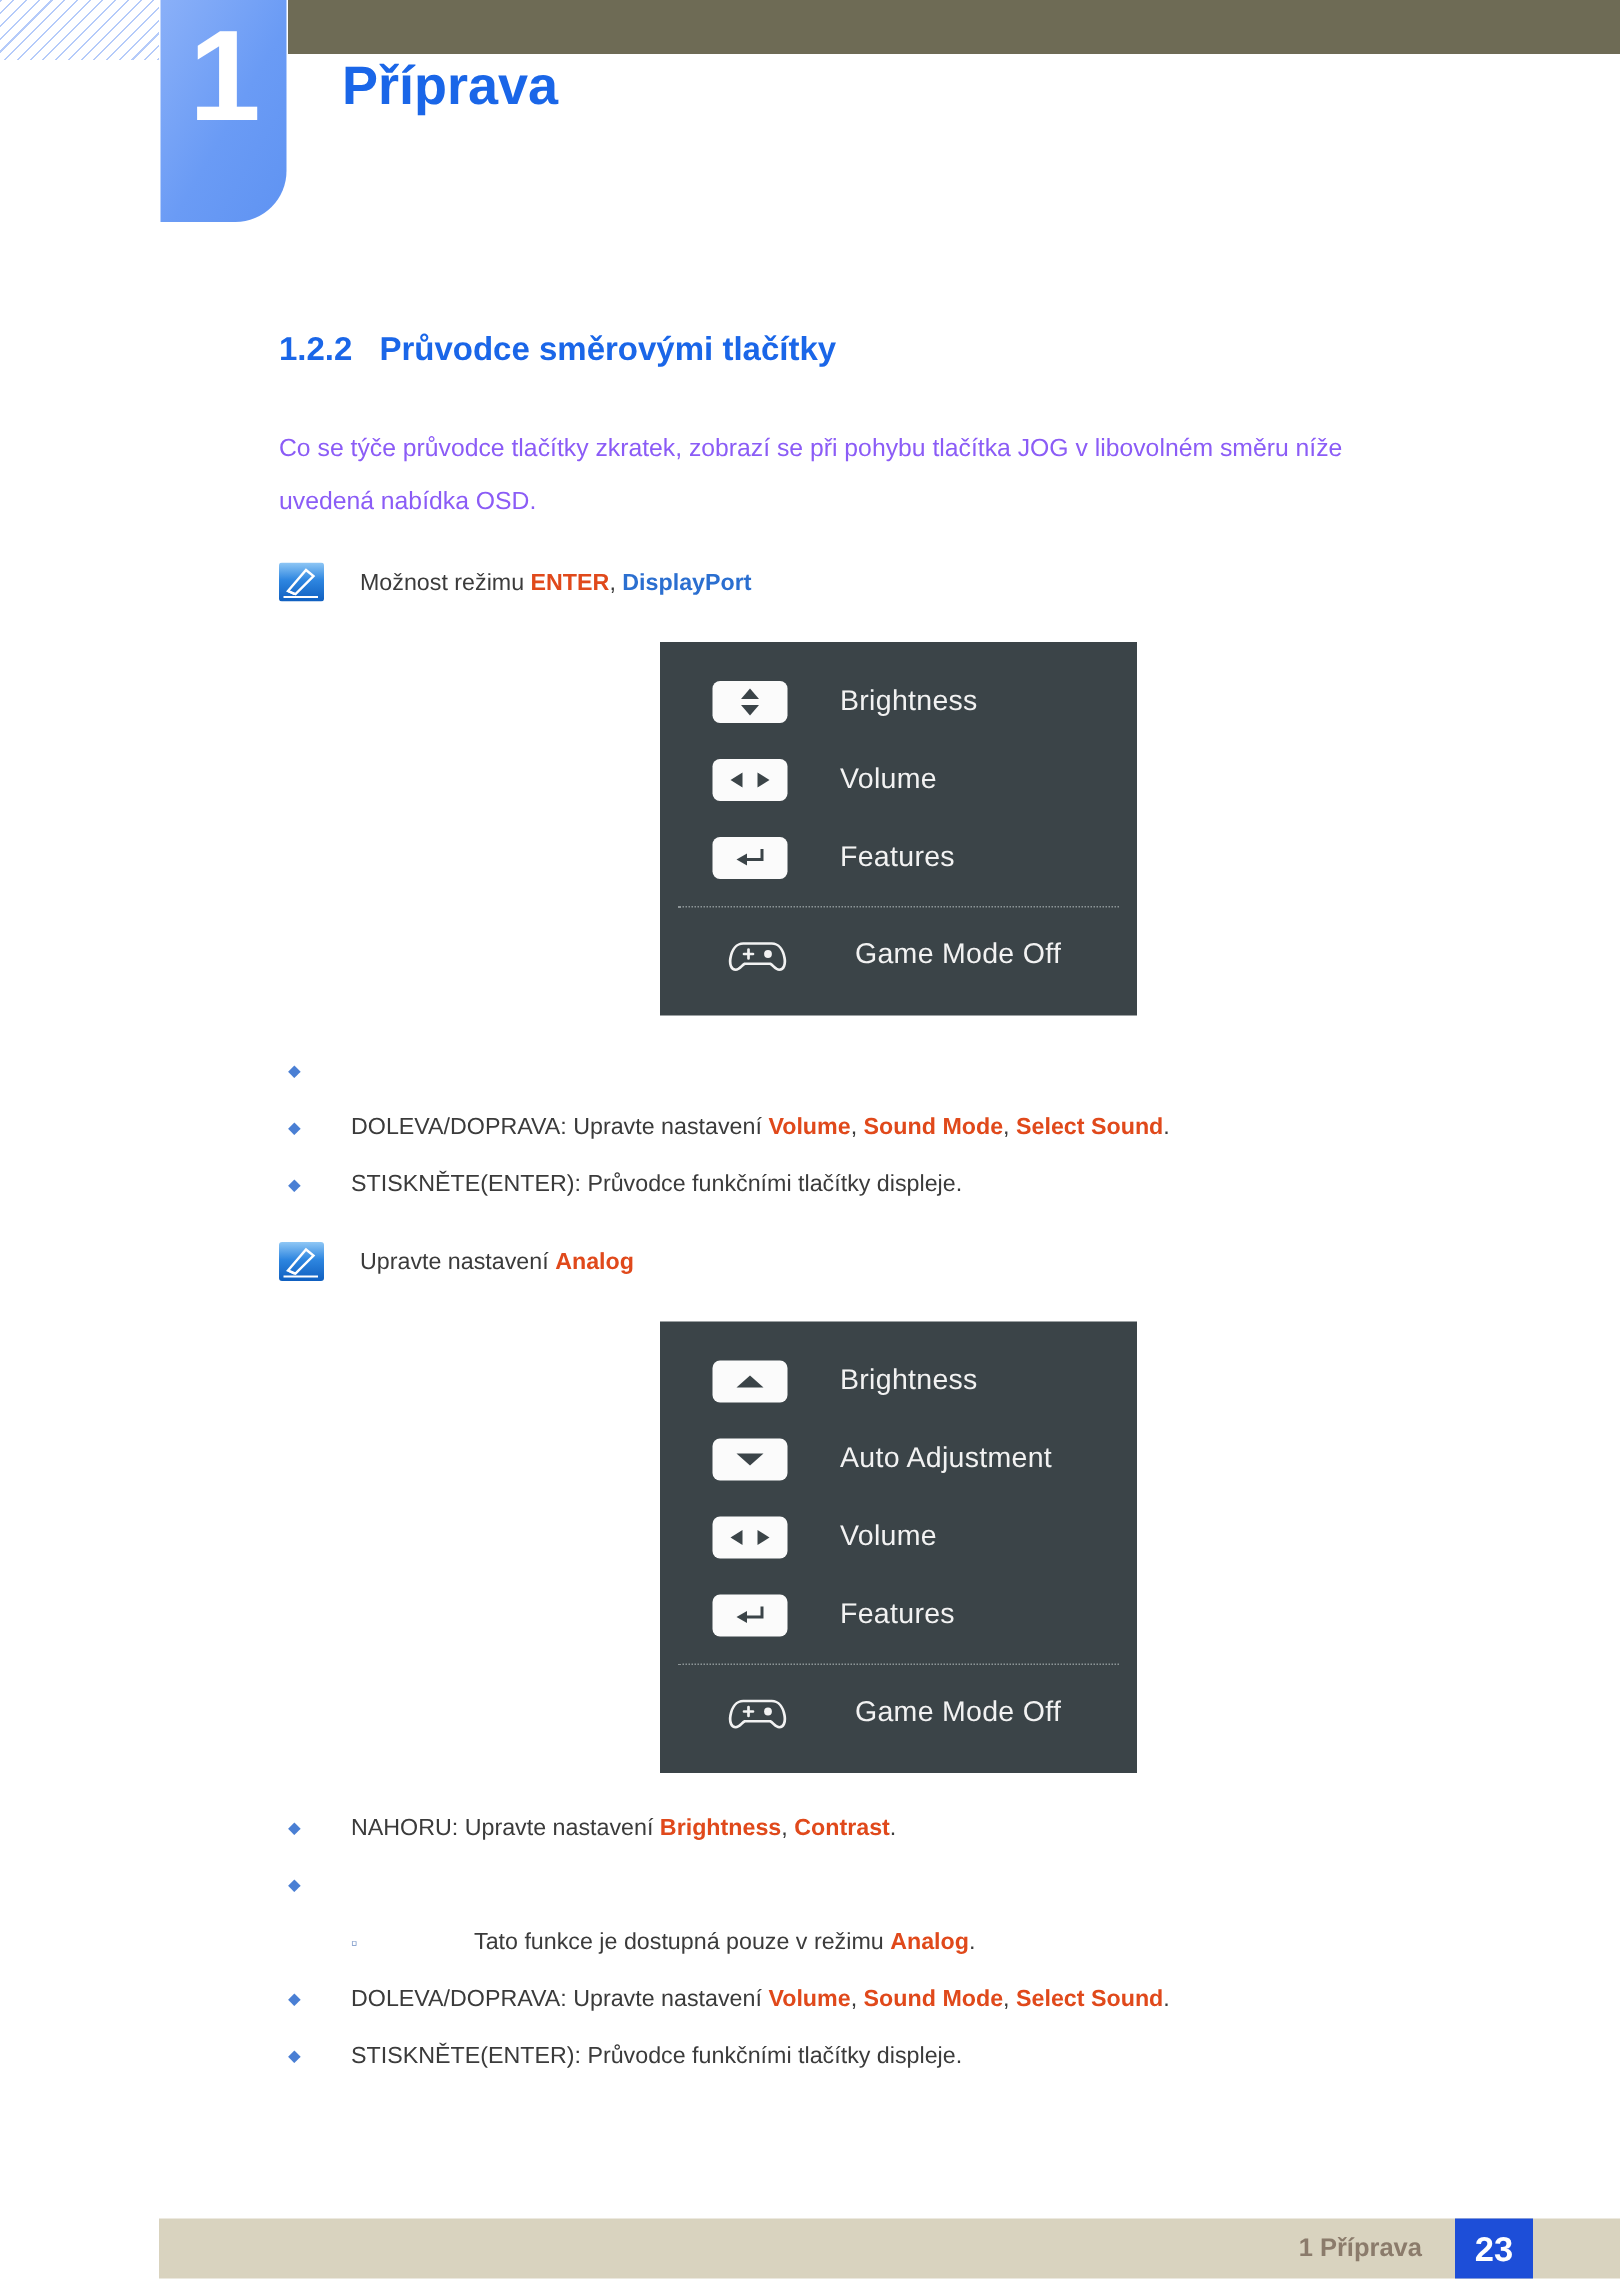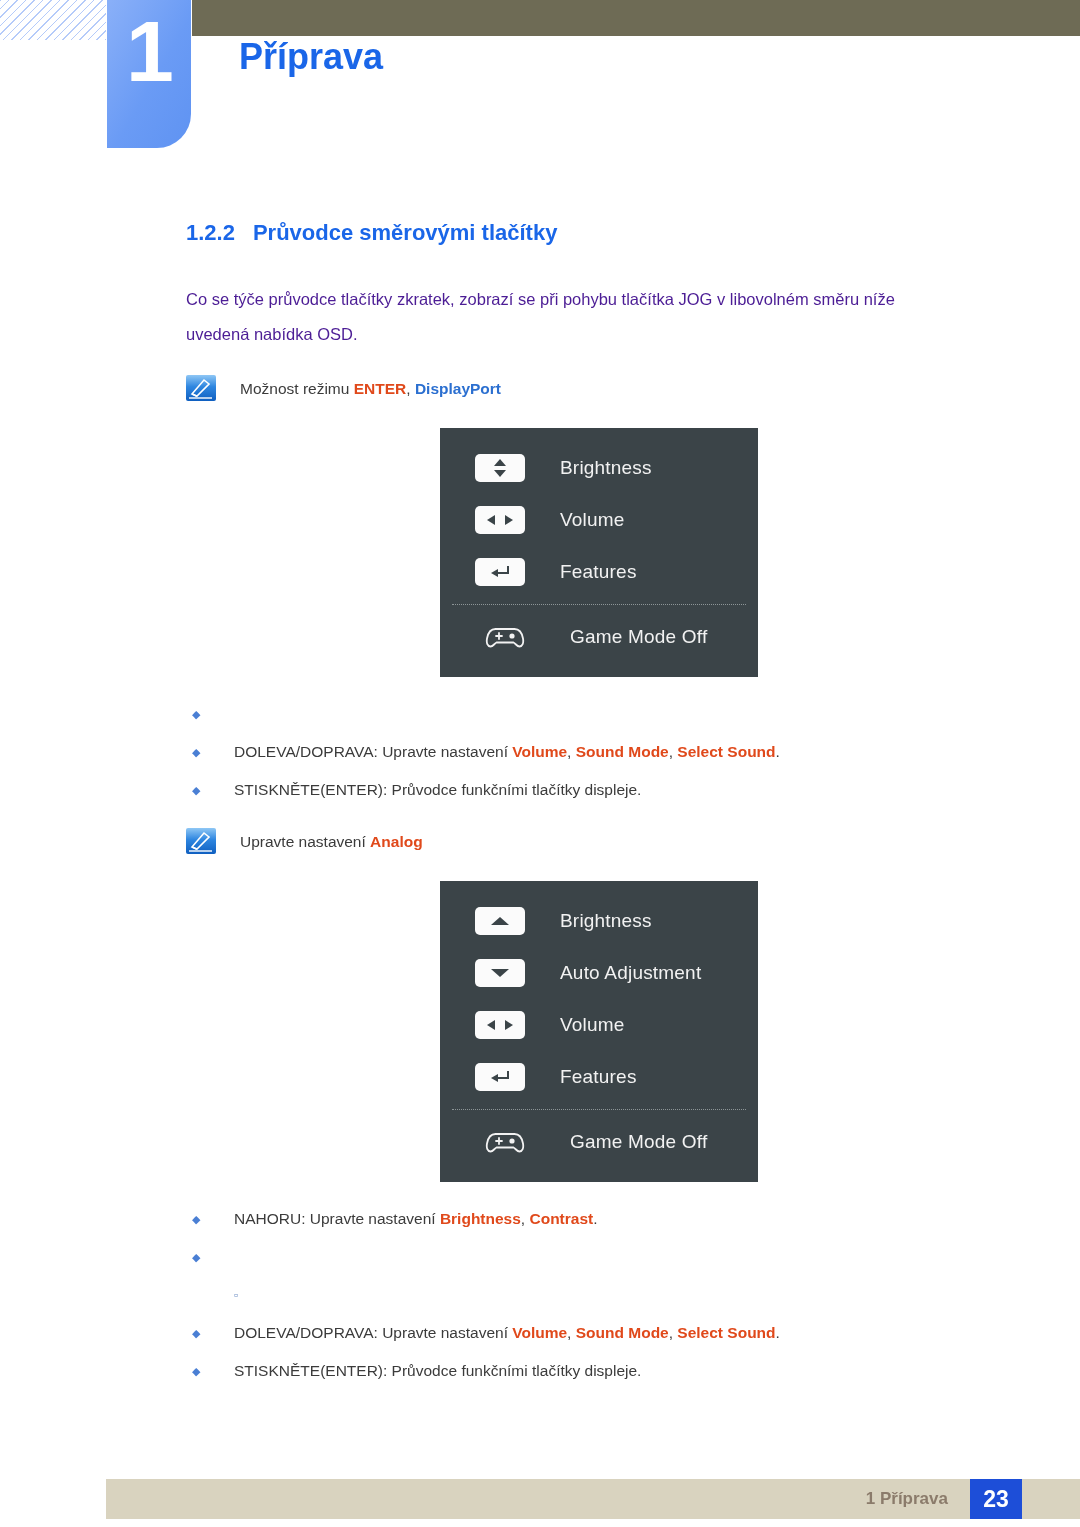--- a/index.html
+++ b/index.html
@@ -47,21 +47,21 @@
     letter-spacing: -2px;
   }
   .olive-bar {
     position: absolute;
     left: 192px; top: 0;
     right: 0; height: 36px;
     background: #6e6b55;
   }
   .chapter-title {
     position: absolute;
-    left: 239px; top: 36px;
+    left: 228px; top: 36px;
     color: #1a66e8;
     font-size: 36px;
     font-weight: bold;
     letter-spacing: 0px;
   }
 
   
   .content {
     position: absolute;
     left: 186px; top: 220px;
@@ -69,21 +69,21 @@
   }
   .section-heading {
     color: #1a66e8;
     font-size: 22px;
     font-weight: bold;
     margin: 0 0 36px 0;
   }
   .section-heading .num { margin-right: 18px; }
 
   .para {
-    color: #4c1d95;
+    color: #8b5cf6;
     font-size: 16.5px;
     line-height: 35px;
     margin: 0 0 22px 0;
     max-width: 730px;
   }
 
   
   .note-row {
     display: flex;
     align-items: flex-start;
@@ -377,20 +377,21 @@
   <div class="bullets">
     <div class="bullet">
       <span class="dot">◆</span>
       <span class="btxt"><span>NAHORU: Upravte nastavení </span><span class="hl">Brightness</span>, <span class="hl">Contrast</span><span>.</span></span>
     </div>
     <div class="bullet">
       <span class="dot">◆</span>
     </div>
     <div class="bullet sub">
       <span class="dot">▫</span>
+      <span class="btxt"><span>Tato funkce je dostupná pouze v režimu </span><span class="hl">Analog</span><span>.</span></span>
     </div>
     <div class="bullet">
       <span class="dot">◆</span>
       <span class="btxt"><span>DOLEVA/DOPRAVA: Upravte nastavení </span><span class="hl">Volume</span>, <span class="hl">Sound Mode</span>, <span class="hl">Select Sound</span><span>.</span></span>
     </div>
     <div class="bullet">
       <span class="dot">◆</span>
       <span class="btxt">STISKNĚTE(ENTER): Průvodce funkčními tlačítky displeje.</span>
     </div>
   </div>

